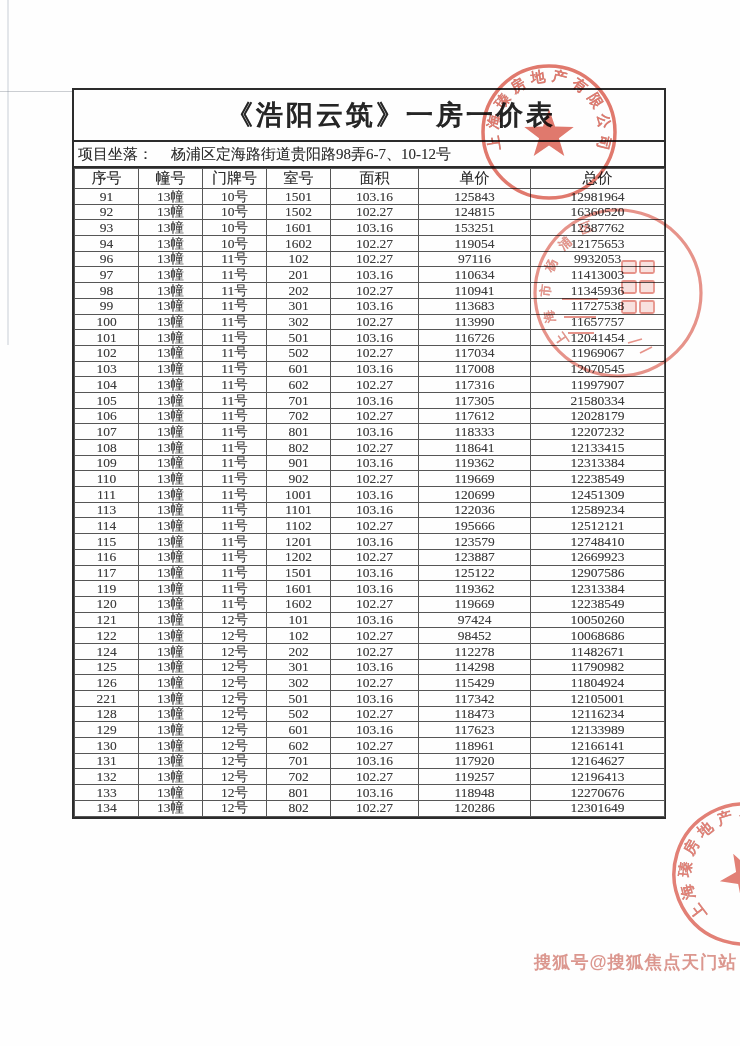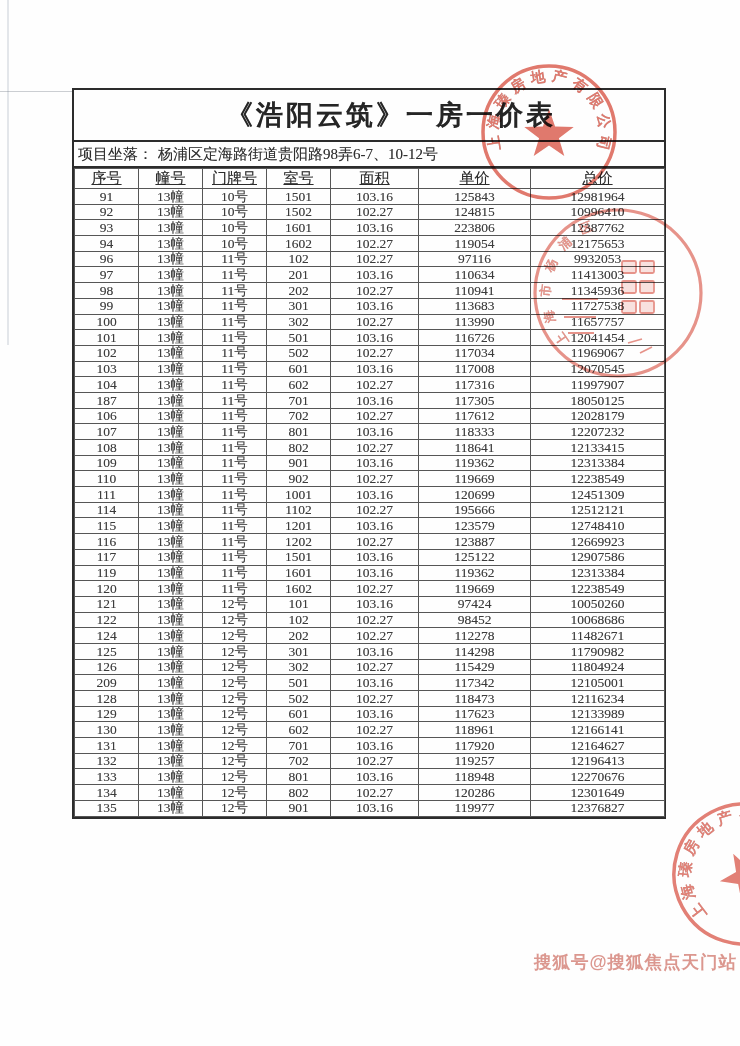--- a/index.html
+++ b/index.html
@@ -11,24 +11,24 @@
   }
   
   .artifact-vline { position:absolute; left:7px; top:0; width:2px; height:345px; background:rgba(165,175,188,.30); }
   .artifact-hline { position:absolute; left:0; top:91px; width:72px; height:1px; background:rgba(110,118,128,.35); }
 
   
   .doc { position:absolute; left:72px; top:88px; width:594px; border:2px solid #2c2c2c; }
   .title-row { height:52px; border-bottom:2px solid #2c2c2c; display:flex; align-items:center; justify-content:center; }
   .title-row span { font-size:27px; font-weight:bold; letter-spacing:3px; color:#252525; padding-left:44px; }
   .loc-row { height:26px; border-bottom:2px solid #2c2c2c; display:flex; align-items:center; font-size:15px; color:#2e2e2e; padding-left:4px; }
-  .loc-row .label { margin-right:5px; }
+  .loc-row .label { margin-right:18px; }
   table.price { border-collapse:collapse; width:100%; table-layout:fixed; }
   table.price th, table.price td { border:1px solid #565656; text-align:center; white-space:nowrap; overflow:hidden; }
-  table.price th { height:18px; font-size:15px; font-weight:normal; color:#2c2c2c;text-decoration:underline; }
+  table.price th { height:18px; font-size:15px; font-weight:normal; color:#2c2c2c; }
   table.price td { height:15.7px; font-size:13.5px; line-height:1; color:#3c3c3c; }
 
   
   .stamp { position:absolute; pointer-events:none; mix-blend-mode:multiply; }
   .stamp-top    { left:474px; top:57px;  width:150px; height:150px; opacity:.85; }
   .stamp-middle { left:528px; top:203px; width:180px; height:180px; opacity:.68; }
   .stamp-corner { left:664px; top:794px; width:160px; height:160px; opacity:.80; transform:rotate(-28deg); }
 
   
   .watermark {
@@ -85,29 +85,29 @@
             <td>125843</td>
             <td>12981964</td>
           </tr>
           <tr>
             <td>92</td>
             <td>13幢</td>
             <td>10号</td>
             <td>1502</td>
             <td>102.27</td>
             <td>124815</td>
-            <td>10996410</td>
+            <td>16360520</td>
           </tr>
           <tr>
             <td>93</td>
             <td>13幢</td>
             <td>10号</td>
             <td>1601</td>
             <td>103.16</td>
-            <td>223806</td>
+            <td>153251</td>
             <td>12387762</td>
           </tr>
           <tr>
             <td>94</td>
             <td>13幢</td>
             <td>10号</td>
             <td>1602</td>
             <td>102.27</td>
             <td>119054</td>
             <td>12175653</td>
@@ -187,27 +187,27 @@
           <tr>
             <td>104</td>
             <td>13幢</td>
             <td>11号</td>
             <td>602</td>
             <td>102.27</td>
             <td>117316</td>
             <td>11997907</td>
           </tr>
           <tr>
-            <td>187</td>
+            <td>105</td>
             <td>13幢</td>
             <td>11号</td>
             <td>701</td>
             <td>103.16</td>
             <td>117305</td>
-            <td>18050125</td>
+            <td>21580334</td>
           </tr>
           <tr>
             <td>106</td>
             <td>13幢</td>
             <td>11号</td>
             <td>702</td>
             <td>102.27</td>
             <td>117612</td>
             <td>12028179</td>
           </tr>
@@ -250,20 +250,29 @@
           <tr>
             <td>111</td>
             <td>13幢</td>
             <td>11号</td>
             <td>1001</td>
             <td>103.16</td>
             <td>120699</td>
             <td>12451309</td>
           </tr>
           <tr>
+            <td>113</td>
+            <td>13幢</td>
+            <td>11号</td>
+            <td>1101</td>
+            <td>103.16</td>
+            <td>122036</td>
+            <td>12589234</td>
+          </tr>
+          <tr>
             <td>114</td>
             <td>13幢</td>
             <td>11号</td>
             <td>1102</td>
             <td>102.27</td>
             <td>195666</td>
             <td>12512121</td>
           </tr>
           <tr>
             <td>115</td>
@@ -349,21 +358,21 @@
           <tr>
             <td>126</td>
             <td>13幢</td>
             <td>12号</td>
             <td>302</td>
             <td>102.27</td>
             <td>115429</td>
             <td>11804924</td>
           </tr>
           <tr>
-            <td>209</td>
+            <td>221</td>
             <td>13幢</td>
             <td>12号</td>
             <td>501</td>
             <td>103.16</td>
             <td>117342</td>
             <td>12105001</td>
           </tr>
           <tr>
             <td>128</td>
             <td>13幢</td>
@@ -419,29 +428,20 @@
             <td>12270676</td>
           </tr>
           <tr>
             <td>134</td>
             <td>13幢</td>
             <td>12号</td>
             <td>802</td>
             <td>102.27</td>
             <td>120286</td>
             <td>12301649</td>
-          </tr>
-          <tr>
-            <td>135</td>
-            <td>13幢</td>
-            <td>12号</td>
-            <td>901</td>
-            <td>103.16</td>
-            <td>119977</td>
-            <td>12376827</td>
           </tr>
         </tbody>
     </table>
   </div>
 
   <svg class="stamp stamp-top" viewBox="0 0 150 150">
     <circle cx="75" cy="75" r="66" fill="none" stroke="#dc6153" stroke-width="3.5"></circle>
     <polygon transform="translate(75,78)" fill="#dc6153" points="0,-26 6.1,-8.4 24.7,-8.0 9.9,3.2 15.3,21.0 0,10.4 -15.3,21.0 -9.9,3.2 -24.7,-8.0 -6.1,-8.4"></polygon>
     <defs>
         <path id="arcTop1" d="M 27.06 92.34 A 51 51 0 1 1 122.94 92.34" fill="none"></path>

